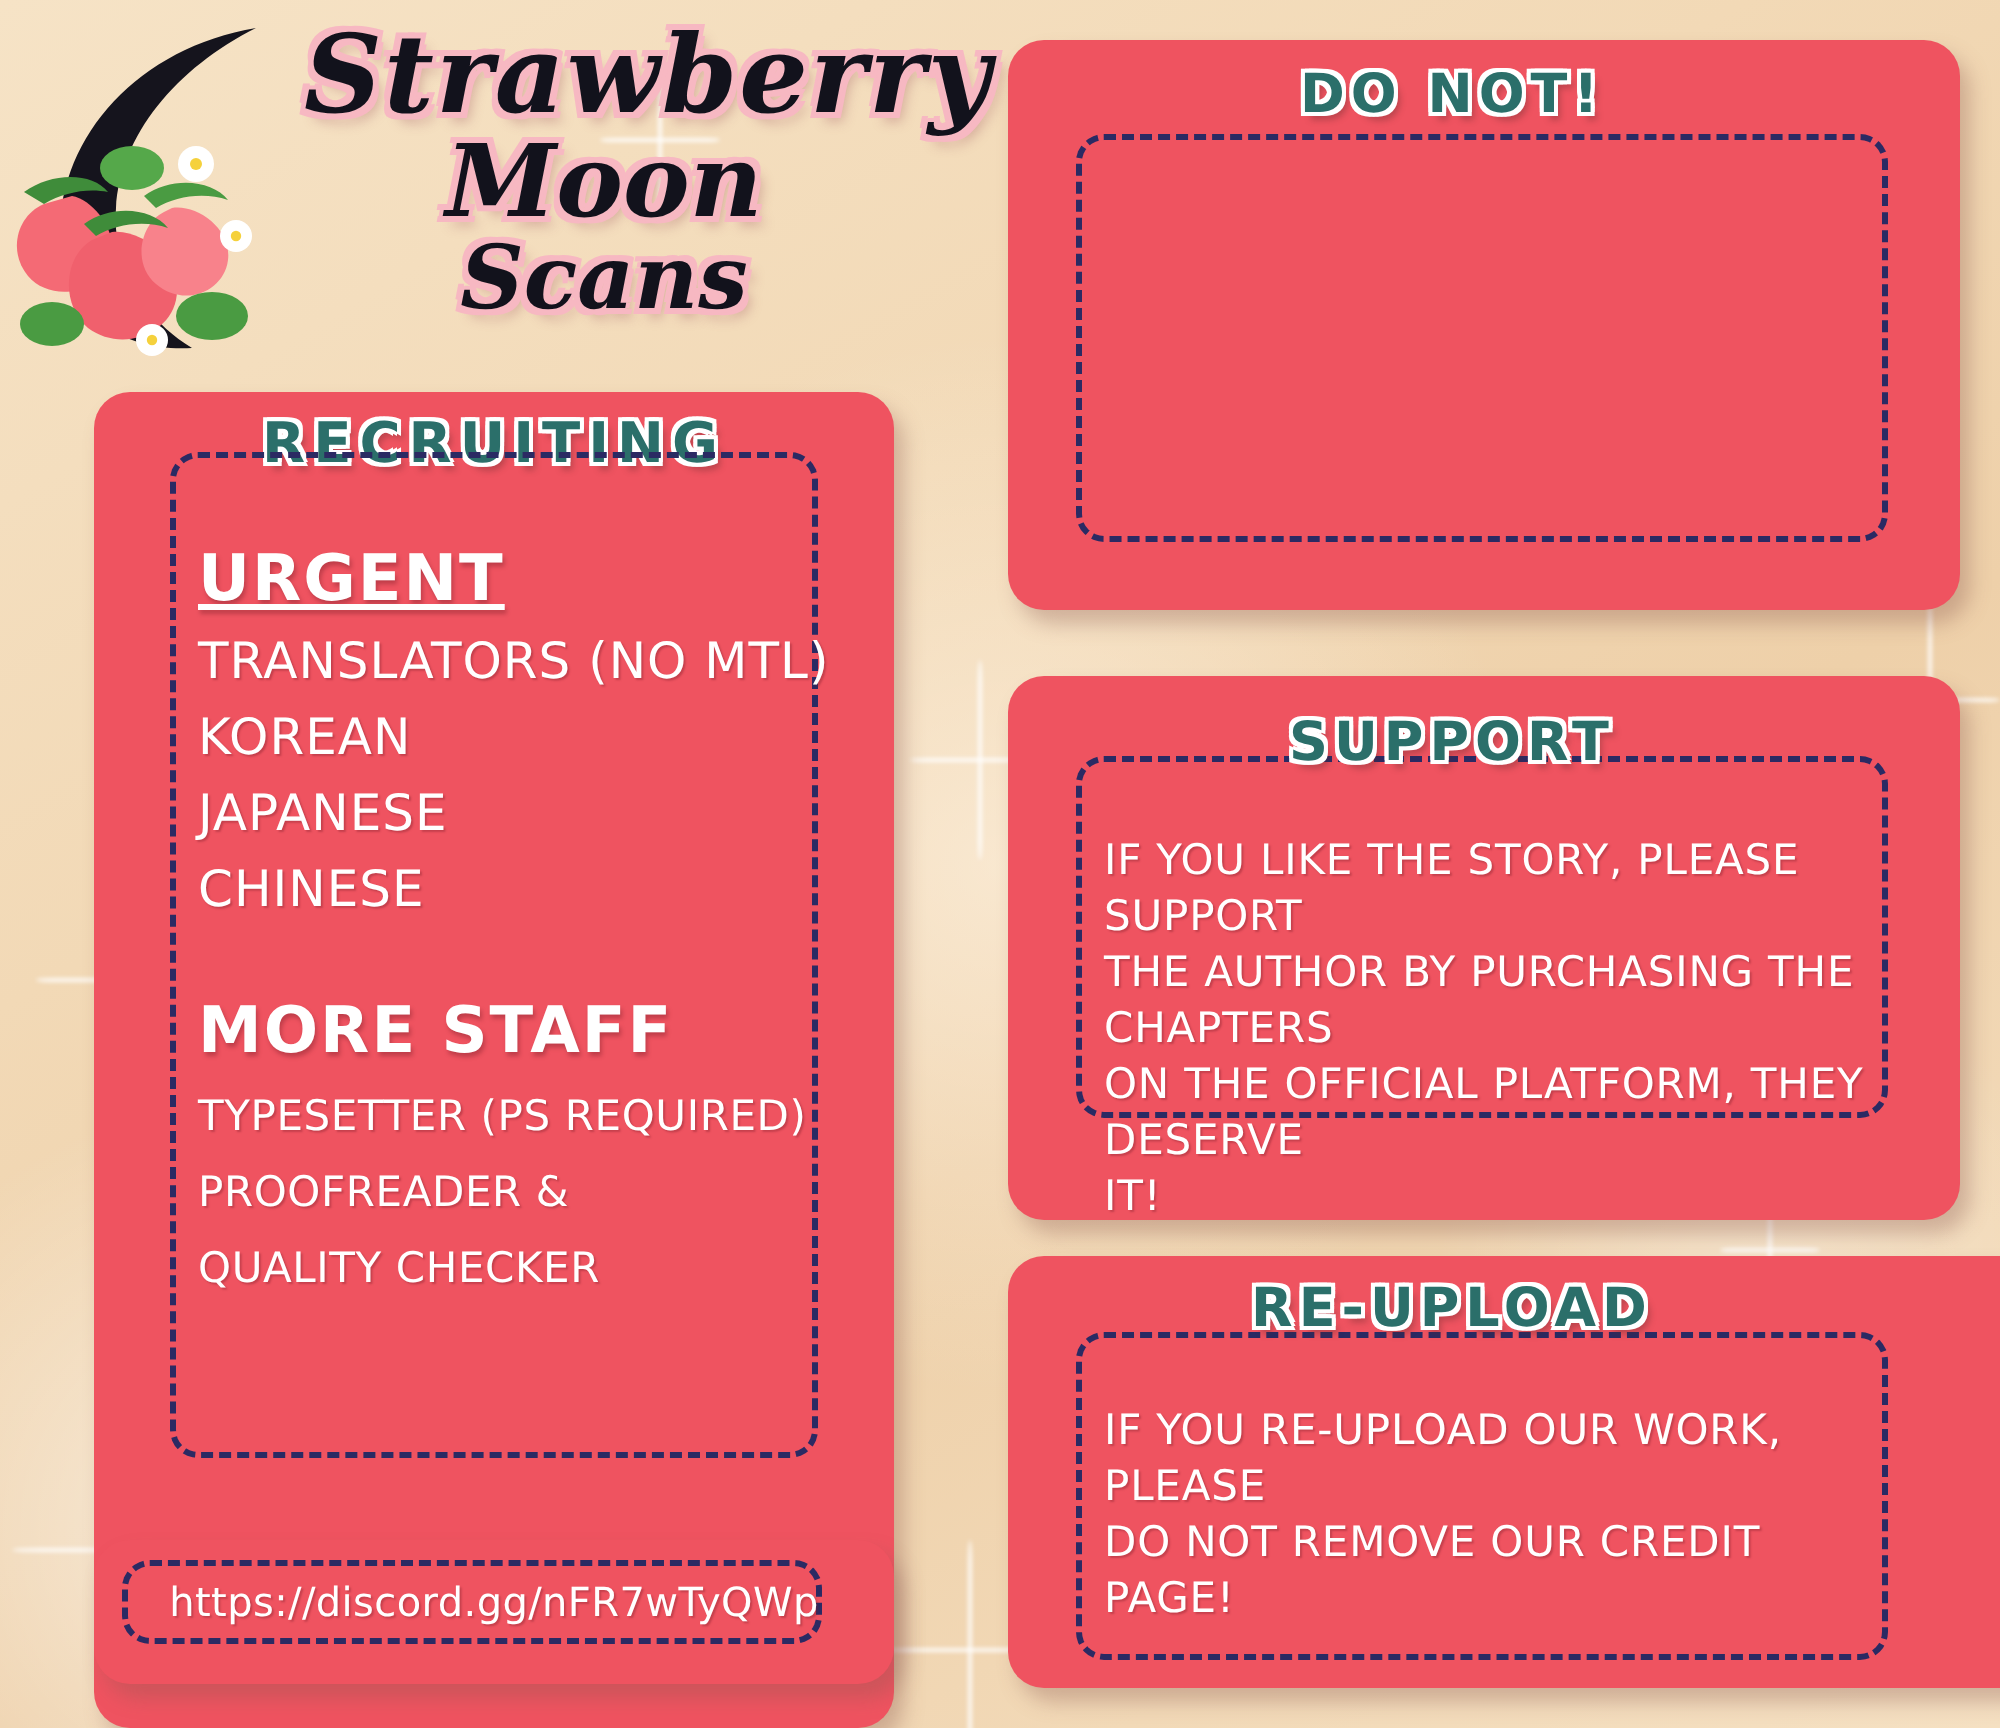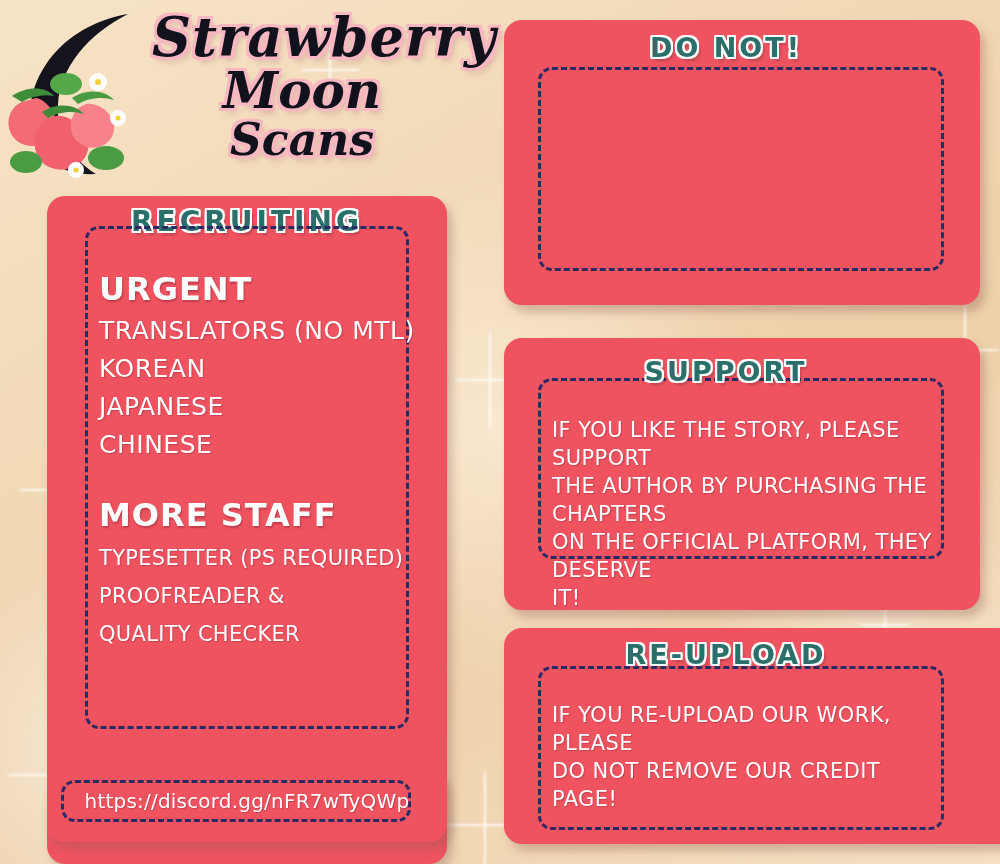--- a/index.html
+++ b/index.html
@@ -263,21 +263,21 @@
     <div id="logo-line1">Strawberry</div>
     <div id="logo-line2">Moon</div>
     <div id="logo-line3">Scans</div>
   </div>
 </div>
 
 <div class="card" id="recruit-card">
   <div class="card-title" id="recruit-title">RECRUITING</div>
   <div class="dashed" id="recruit-dash"></div>
 
-  <div class="rec-head" style="left:52px; top:74px;">URGENT</div>
+  <div class="rec-head" style="left:52px; top:74px;text-decoration:underline;">URGENT</div>
   <div class="rec-line" style="left:52px; top:120px;">TRANSLATORS (NO MTL)</div>
   <div class="rec-line" style="left:52px; top:158px;">KOREAN</div>
   <div class="rec-line" style="left:52px; top:196px;">JAPANESE</div>
   <div class="rec-line" style="left:52px; top:234px;">CHINESE</div>
 
   <div class="rec-head" style="left:52px; top:300px;">More Staff</div>
   <div class="rec-small" style="left:52px; top:350px;">TYPESETTER (PS REQUIRED)</div>
   <div class="rec-small" style="left:52px; top:426px;">QUALITY CHECKER</div>
   <div class="rec-small" style="left:52px; top:388px;">PROOFREADER &amp;</div>
 </div>

